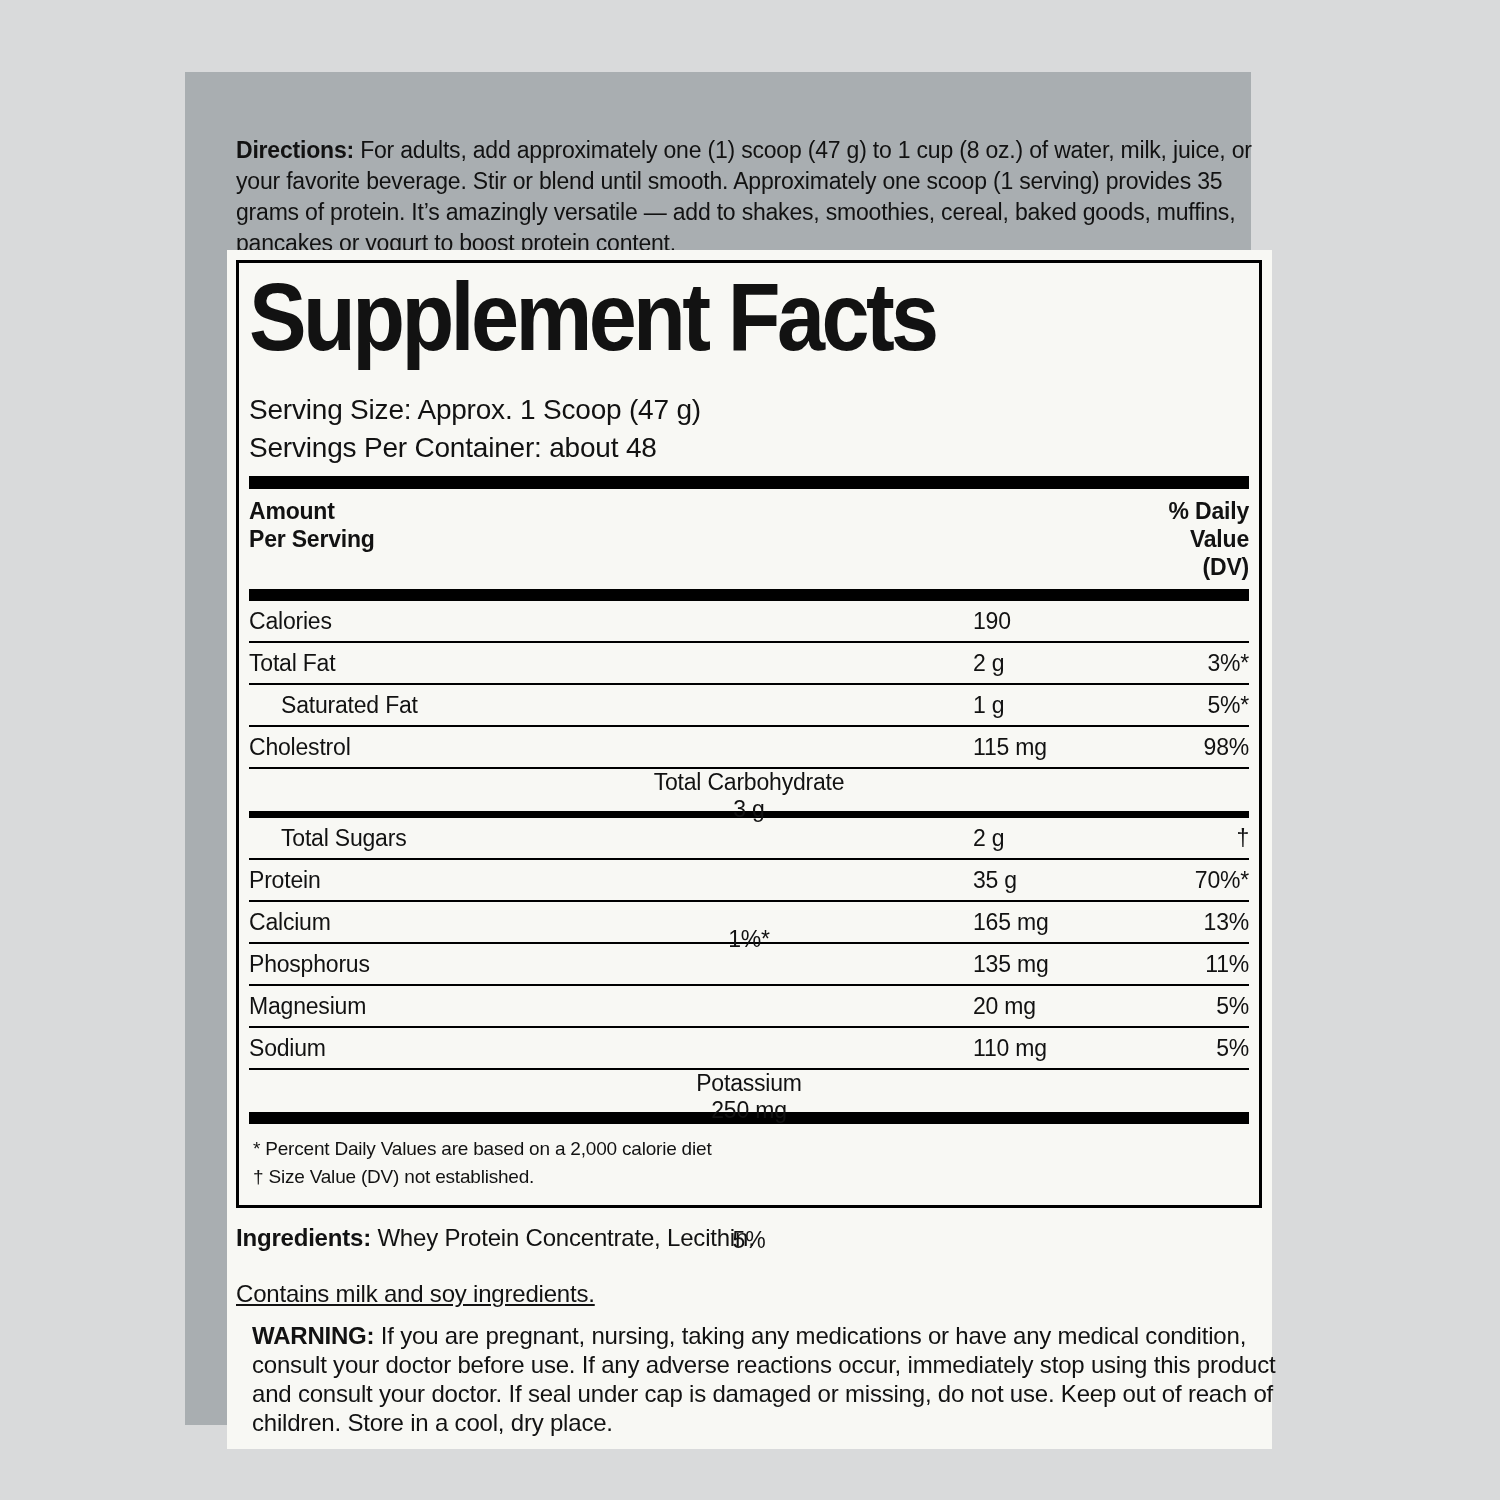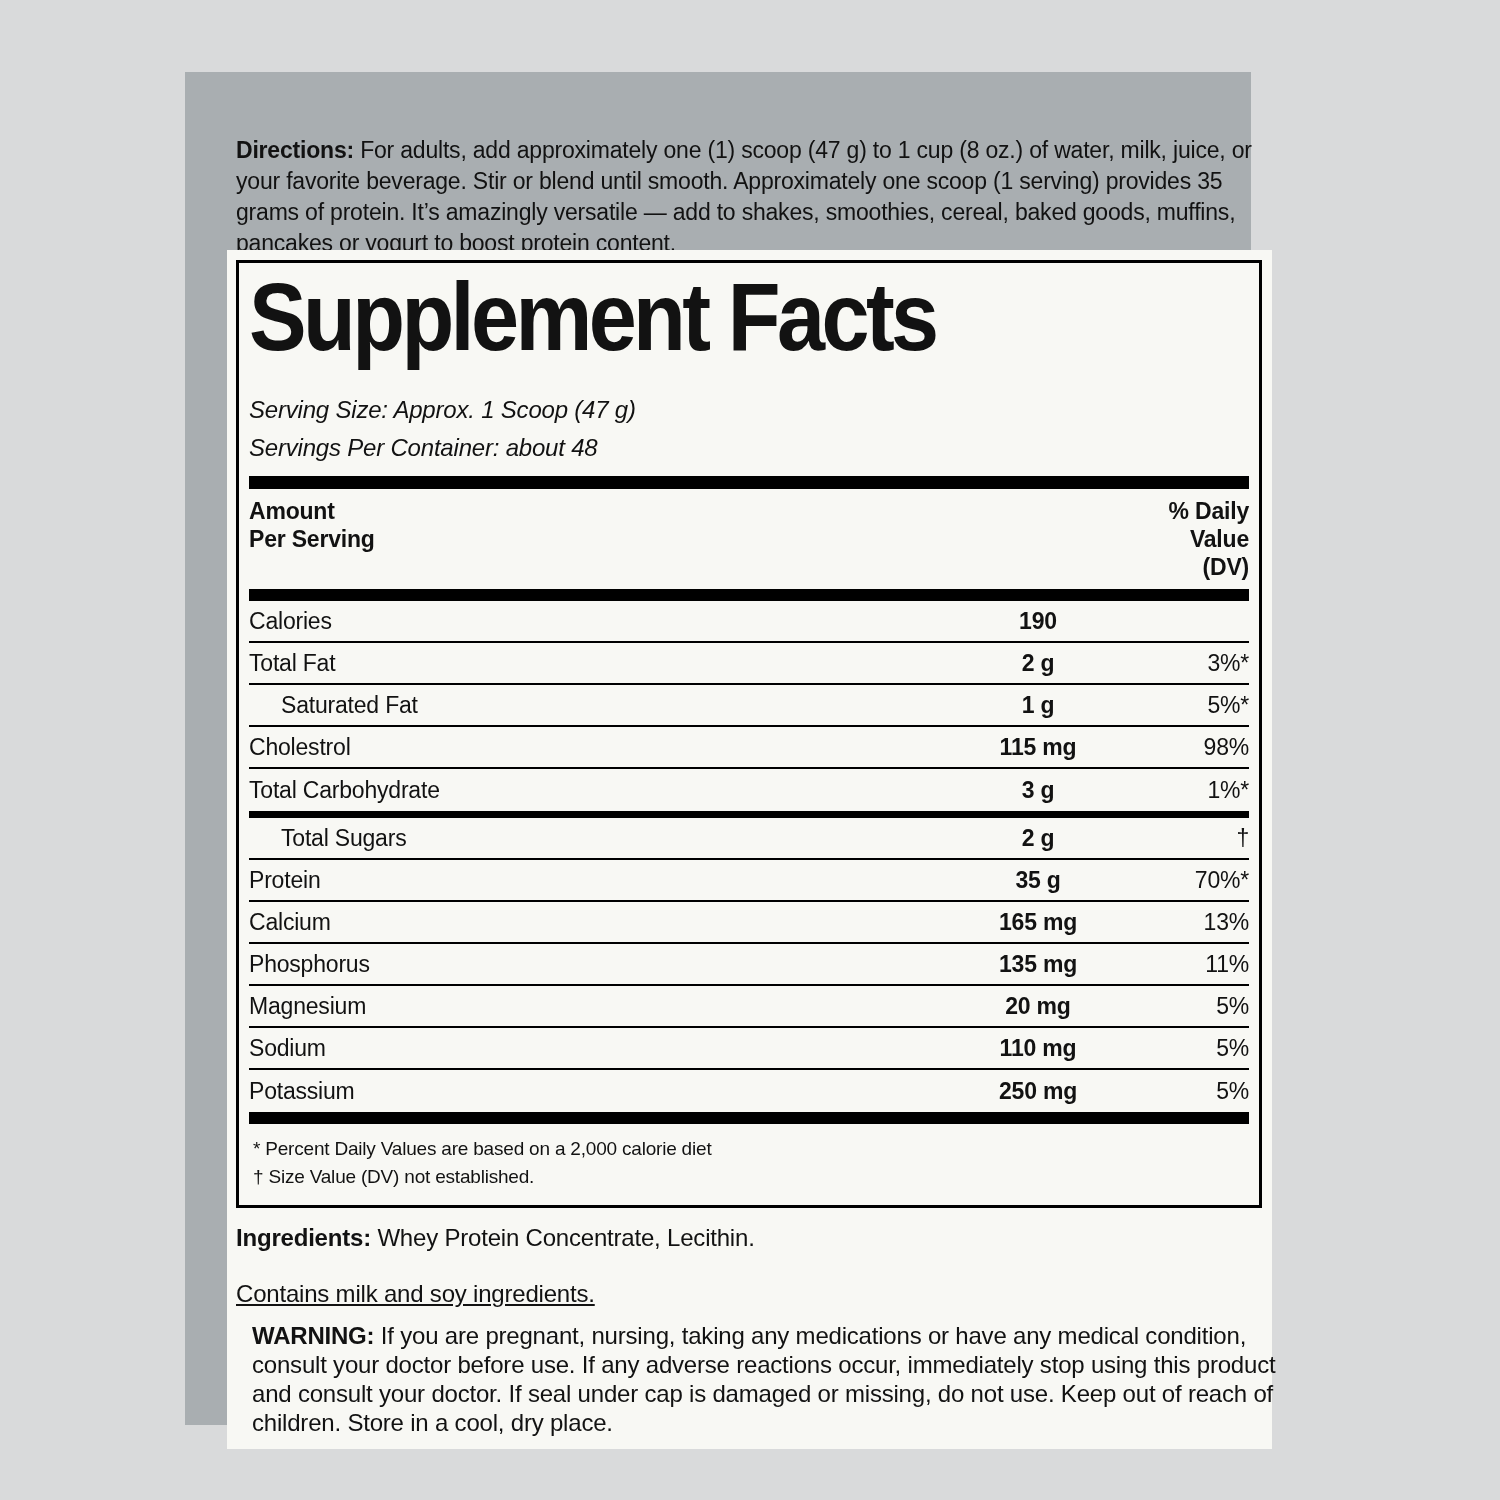--- a/index.html
+++ b/index.html
@@ -50,44 +50,44 @@
   .sf-title{
     font-size:96px;
     font-weight:bold;
     line-height:88px;
     margin:10px 0 0 0;
     letter-spacing:-4px;
     transform:scaleX(0.90);
     transform-origin:0 50%;
     white-space:nowrap;
   }
-  .sf-line{font-size:24px;line-height:30px;letter-spacing:-0.2px;font-style:italic;}
+  .sf-line{font-size:28px;line-height:30px;letter-spacing:-0.2px;}
   .sf-serving{margin-top:34px;}
   .sf-servings{margin-top:8px;}
   .bar{background:var(--rule);width:100%;}
   .bar-13{height:13px;margin-top:13px;}
   .bar-12{height:12px;}
   .bar-7{height:7px;}
   .sf-header{
     display:flex;justify-content:space-between;align-items:flex-start;
     padding:8px 0 8px 0;
     font-weight:bold;font-size:23px;line-height:28px;letter-spacing:-0.2px;
   }
   .sf-header .right{text-align:right;}
   .sf-header span{display:block;}
   .row{
     display:flex;align-items:center;
     height:42px;
     border-bottom:2px solid var(--rule);
     font-size:23px;letter-spacing:-0.2px;
   }
-  .row.no-border{border-bottom:none;}
+  .row.no-border{border-bottom:none;flex-direction:column;}
   .row .lbl{flex:1 1 auto;}
   .row .lbl.indent{padding-left:32px;}
-  .row .amt{flex:0 0 130px;text-align:center;font-weight:bold;}
+  .row .amt{flex:0 0 130px;text-align:left;}
   .row .dv{flex:0 0 146px;text-align:right;}
   .sf-footnotes{
     padding:9px 0 12px 0;
     font-size:19px;line-height:24px;letter-spacing:-0.2px;
   }
   .sf-footnotes div{margin:4px;}
   .bottom-text{font-size:24px;line-height:29px;letter-spacing:-0.2px;}
   .ingredients{margin:15px 0 11px 0;}
   .contains{margin:27px 0 0 0;text-decoration:underline;}
   .warning{margin:13px 0 0 16px;width:1026px;}

